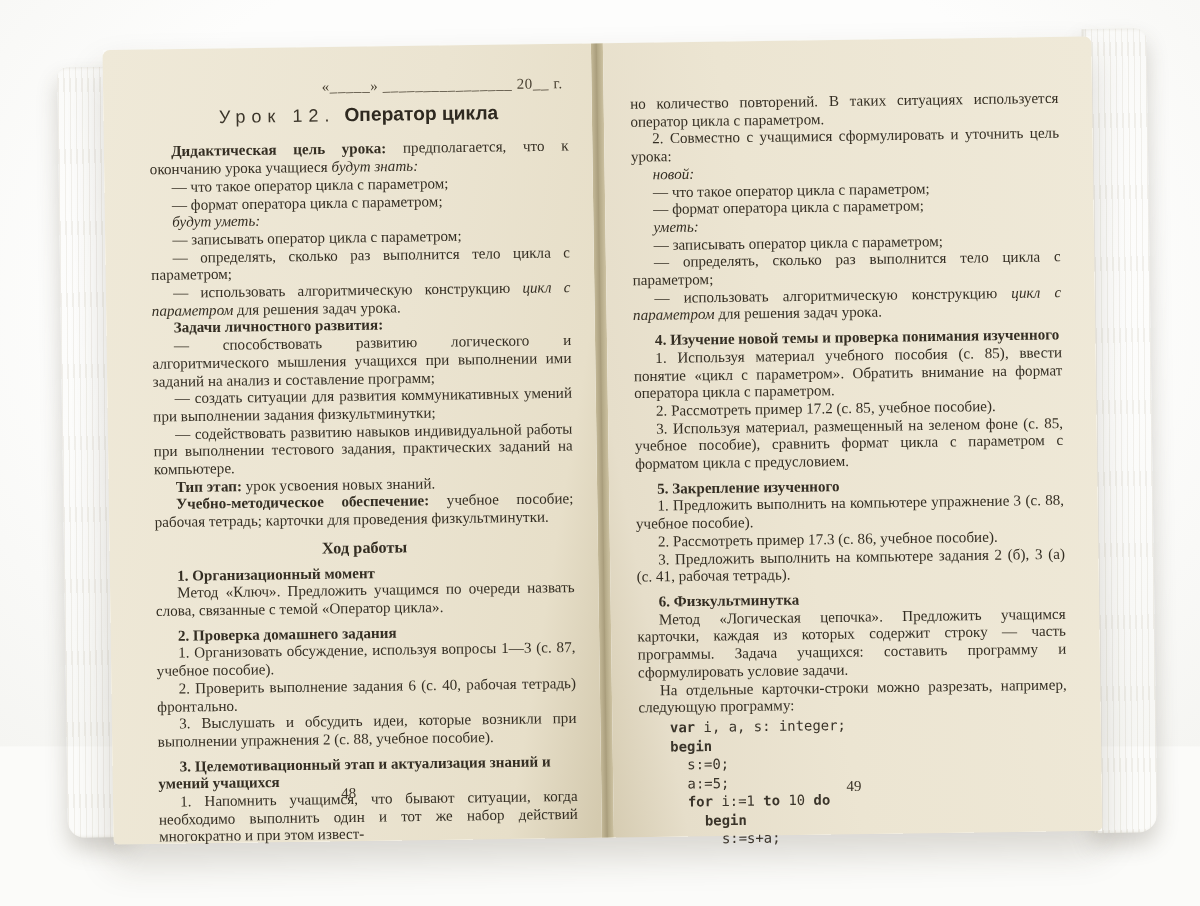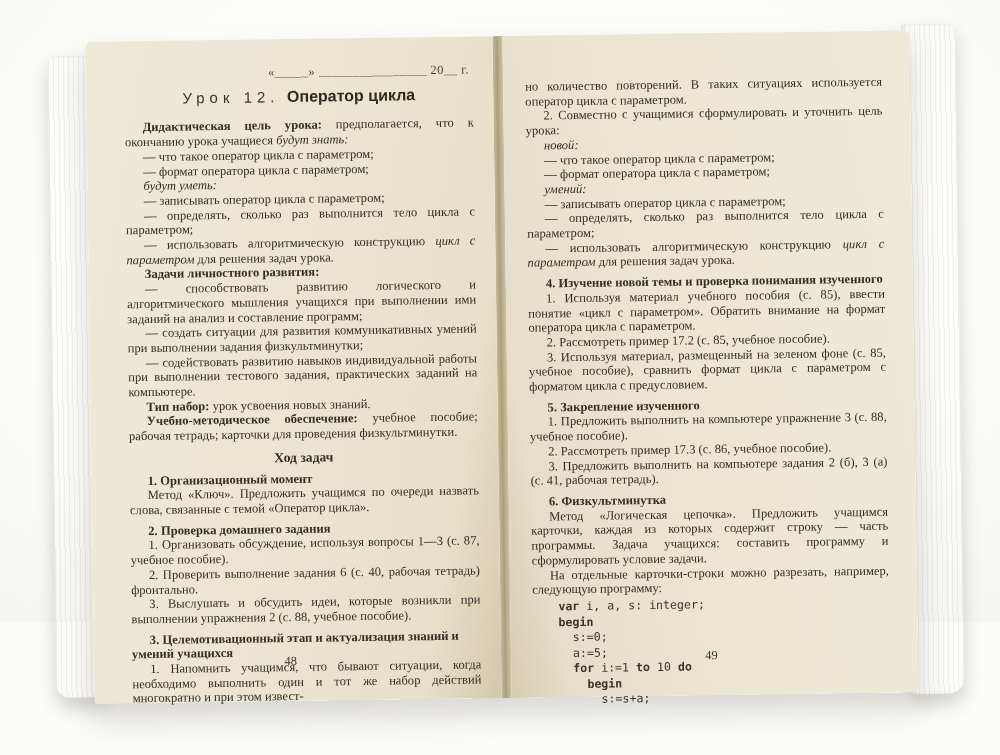--- a/index.html
+++ b/index.html
@@ -81,23 +81,23 @@
             <div class="blk para"><span>— что такое оператор цикла с параметром;</span></div>
             <div class="blk para"><span>— формат оператора цикла с параметром;</span></div>
             <div class="blk para"><span class="i">будут уметь:</span></div>
             <div class="blk para"><span>— записывать оператор цикла с параметром;</span></div>
             <div class="blk para"><span>— определять, сколько раз выполнится тело цикла с параметром;</span></div>
             <div class="blk para"><span>— использовать алгоритмическую конструкцию </span><span class="i">цикл с параметром</span><span> для решения задач урока.</span></div>
             <div class="blk para"><span class="b">Задачи личностного развития:</span></div>
             <div class="blk para"><span>— способствовать развитию логического и алгоритмического мышления учащихся при выполнении ими заданий на анализ и составление программ;</span></div>
             <div class="blk para"><span>— создать ситуации для развития коммуникативных умений при выполнении задания физкультминутки;</span></div>
             <div class="blk para"><span>— содействовать развитию навыков индивидуальной работы при выполнении тестового задания, практических заданий на компьютере.</span></div>
-            <div class="blk para"><span class="b">Тип набор:</span><span> урок усвоения новых знаний.</span></div>
+            <div class="blk para"><span class="b">Тип этап:</span><span> урок усвоения новых знаний.</span></div>
             <div class="blk para"><span class="b">Учебно-методическое обеспечение:</span><span> учебное пособие; рабочая тетрадь; карточки для проведения физкультминутки.</span></div>
-            <div class="blk center"><span class="b">Ход задач</span></div>
+            <div class="blk center"><span class="b">Ход работы</span></div>
             <div class="blk heading"><span class="b">1. Организационный момент</span></div>
             <div class="blk para"><span>Метод «Ключ». Предложить учащимся по очереди назвать слова, связанные с темой «Оператор цикла».</span></div>
             <div class="blk heading"><span class="b">2. Проверка домашнего задания</span></div>
             <div class="blk para"><span>1. Организовать обсуждение, используя вопросы 1—3 (с. 87, учебное пособие).</span></div>
             <div class="blk para"><span>2. Проверить выполнение задания 6 (с. 40, рабочая тетрадь) фронтально.</span></div>
             <div class="blk para"><span>3. Выслушать и обсудить идеи, которые возникли при выполнении упражнения 2 (с. 88, учебное пособие).</span></div>
             <div class="blk heading"><span class="b">3. Целемотивационный этап и актуализация знаний и умений учащихся</span></div>
             <div class="blk para"><span>1. Напомнить учащимся, что бывают ситуации, когда необходимо выполнить один и тот же набор действий многократно и при этом извест-</span></div>
           </div>
         <div class="page-number">48</div>
@@ -105,21 +105,21 @@
 
       <div class="spine"></div>
 
       <div class="page right">
         <div id="right-body">
             <div class="blk para flush"><span>но количество повторений. В таких ситуациях используется оператор цикла с параметром.</span></div>
             <div class="blk para"><span>2. Совместно с учащимися сформулировать и уточнить цель урока:</span></div>
             <div class="blk para"><span class="i">новой:</span></div>
             <div class="blk para"><span>— что такое оператор цикла с параметром;</span></div>
             <div class="blk para"><span>— формат оператора цикла с параметром;</span></div>
-            <div class="blk para"><span class="i">умений:</span></div>
+            <div class="blk para"><span class="i">уметь:</span></div>
             <div class="blk para"><span>— записывать оператор цикла с параметром;</span></div>
             <div class="blk para"><span>— определять, сколько раз выполнится тело цикла с параметром;</span></div>
             <div class="blk para"><span>— использовать алгоритмическую конструкцию </span><span class="i">цикл с параметром</span><span> для решения задач урока.</span></div>
             <div class="blk heading"><span class="b">4. Изучение новой темы и проверка понимания изученного</span></div>
             <div class="blk para"><span>1. Используя материал учебного пособия (с. 85), ввести понятие «цикл с параметром». Обратить внимание на формат оператора цикла с параметром.</span></div>
             <div class="blk para"><span>2. Рассмотреть пример 17.2 (с. 85, учебное пособие).</span></div>
             <div class="blk para"><span>3. Используя материал, размещенный на зеленом фоне (с. 85, учебное пособие), сравнить формат цикла с параметром с форматом цикла с предусловием.</span></div>
             <div class="blk heading"><span class="b">5. Закрепление изученного</span></div>
             <div class="blk para"><span>1. Предложить выполнить на компьютере упражнение 3 (с. 88, учебное пособие).</span></div>
             <div class="blk para"><span>2. Рассмотреть пример 17.3 (с. 86, учебное пособие).</span></div>

